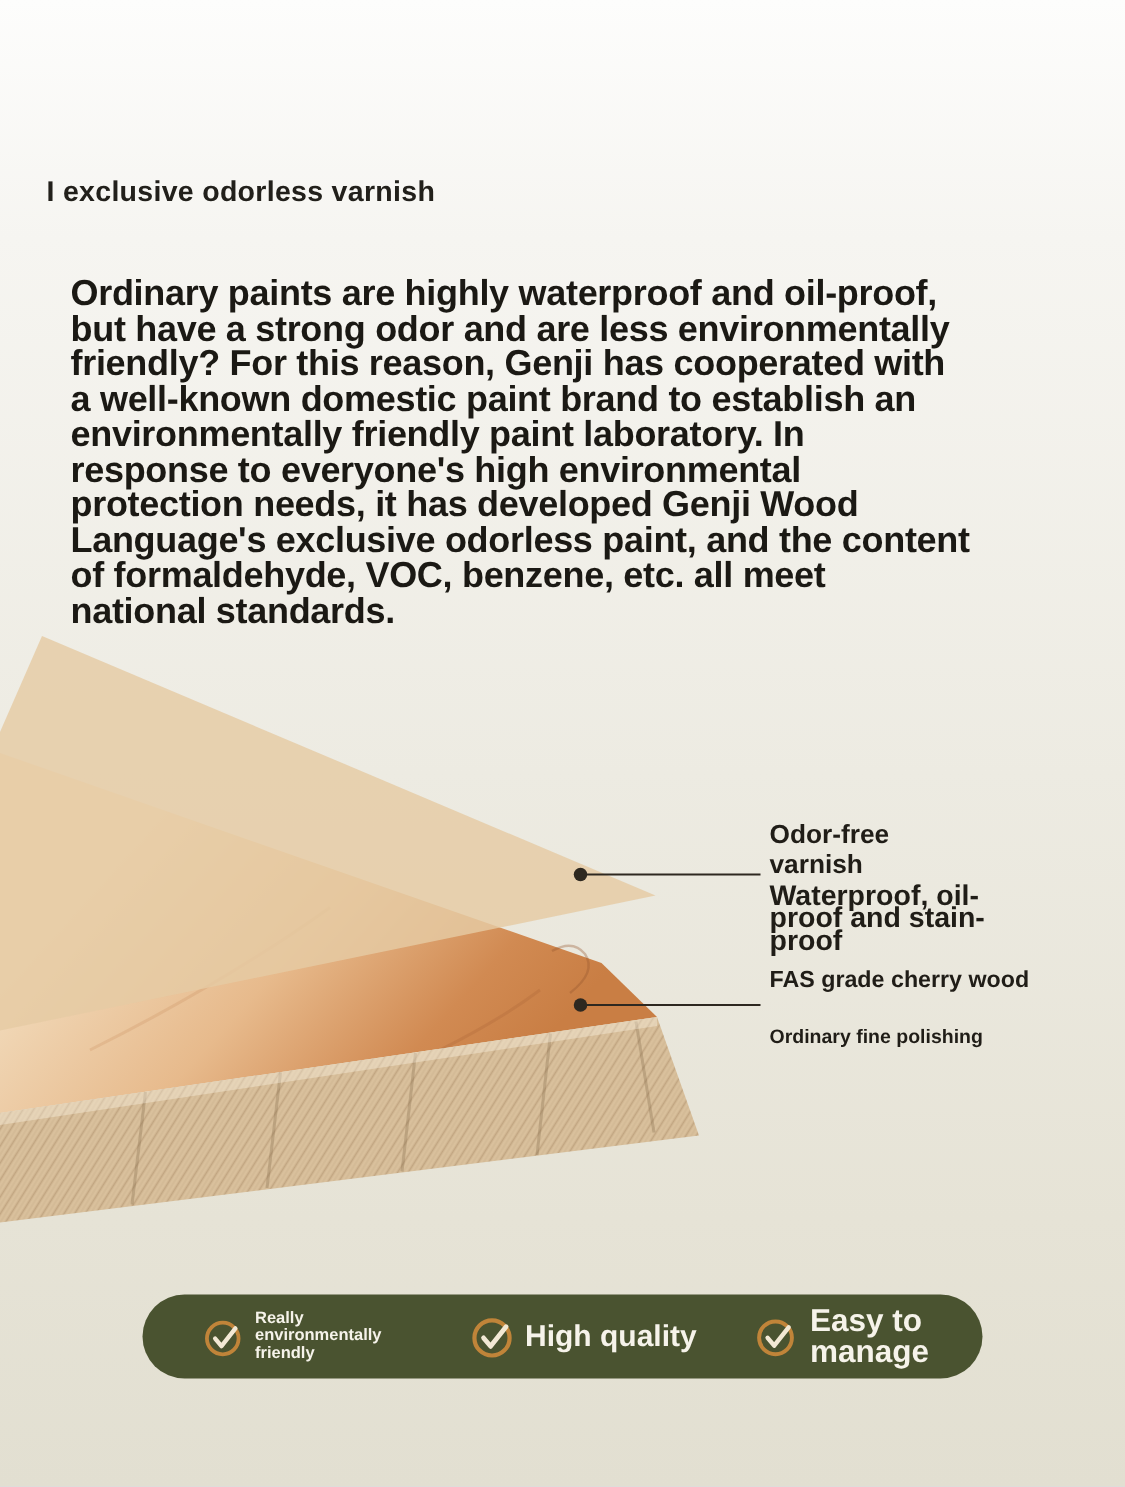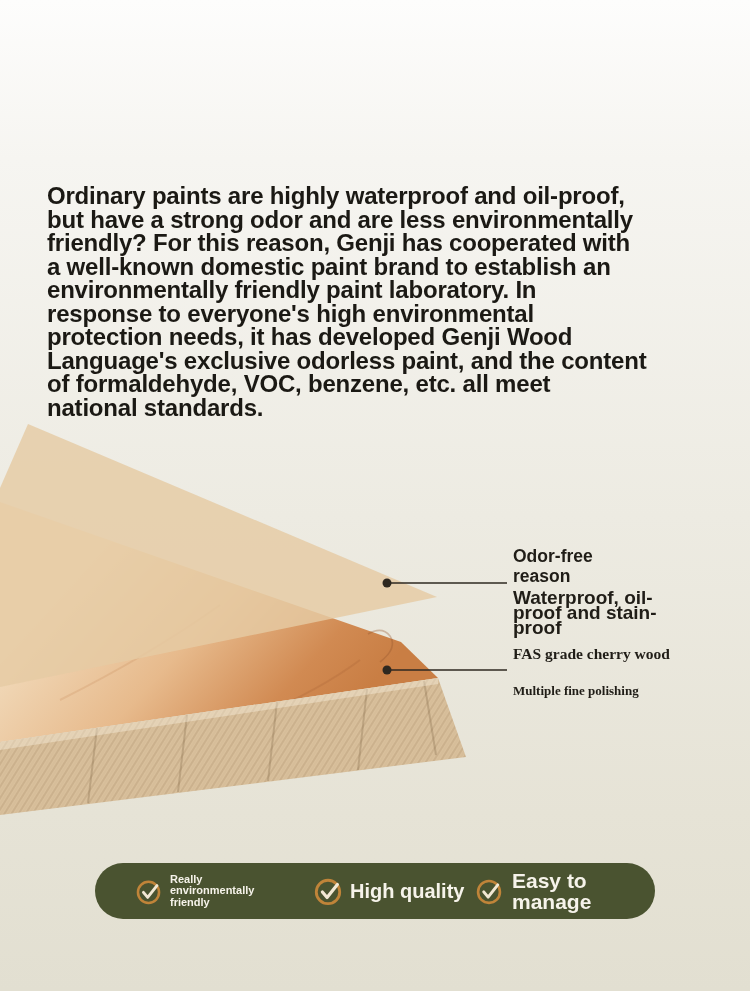--- a/index.html
+++ b/index.html
@@ -11,36 +11,37 @@
   .title{position:absolute;left:31px;top:118px;font-size:19px;font-weight:700;color:#22201b;letter-spacing:.2px;}
   .intro{position:absolute;left:47px;top:184px;width:600px;font-size:24px;line-height:23.5px;
          font-weight:700;color:#1b1914;letter-spacing:-.2px;}
   .illustration{position:absolute;left:0;top:400px;width:750px;height:430px;display:block;}
   .callout{position:absolute;color:#201d17;}
   .callout .h{font-weight:700;}
   .callout .sub{font-weight:700;}
   .co1{left:513px;top:547px;}
   .co1 .h{font-size:17.5px;line-height:19.5px;width:130px;}
   .co1 .sub{font-size:19px;line-height:14.8px;margin-top:5px;width:162px;}
-  .co2{left:513px;top:645px;font-family:Liberation Serif, serif;}
+  .co2{left:513px;top:645px;}
   .co2 .h{font-size:15.5px;line-height:17px;width:220px;}
   .co2 .sub{font-size:13px;line-height:15px;margin-top:21px;width:220px;}
   .pill{position:absolute;left:95px;top:863px;width:560px;height:56px;border-radius:28px;background:#4a5330;}
   .badge{position:absolute;top:0;height:56px;display:flex;align-items:center;color:#f6f3ea;}
   .badge .txt{font-weight:700;}
   .b1{left:40px;}  .b1 .txt{font-size:11px;line-height:11.6px;margin-left:8px;width:114px;}
   .b2{left:218px;} .b2 .txt{font-size:20px;line-height:20px;margin-left:7px;white-space:nowrap;}
-  .b3{left:380px;} .b3 .txt{font-size:21px;line-height:21.5px;margin-left:9px;width:98px;}
+  .b3{left:408px;} .b3 .txt{font-size:21px;line-height:21.5px;margin-left:9px;width:98px;}
   .cicon{flex:0 0 auto;display:block;}
 </style>
 </head>
 <body>
 
 <div class="canvas">
 
+  <div class="title">I exclusive odorless varnish</div>
 
   <div class="intro">Ordinary paints are highly waterproof and oil-proof, but have a strong odor and are less environmentally friendly? For this reason, Genji has cooperated with a well-known domestic paint brand to establish an environmentally friendly paint laboratory. In response to everyone's high environmental protection needs, it has developed Genji Wood Language's exclusive odorless paint, and the content of formaldehyde, VOC, benzene, etc. all meet national standards.</div>
 
   <svg class="illustration" viewBox="0 0 750 430" xmlns="http://www.w3.org/2000/svg">
     <defs>
       <linearGradient id="topface" gradientUnits="userSpaceOnUse" x1="110" y1="130" x2="330" y2="330">
         <stop offset="0" stop-color="#f2dcbd"></stop>
         <stop offset="0.45" stop-color="#e7ba8c"></stop>
         <stop offset="0.8" stop-color="#d18a52"></stop>
         <stop offset="1" stop-color="#c97e44"></stop>
@@ -71,27 +72,27 @@
     <polygon points="28,24 437,197 0,287 0,88" fill-opacity="0.82" fill="#e5cba3"></polygon>
 
     <line x1="389" y1="183" x2="507" y2="183" stroke="#2e2820" stroke-width="1.4"></line>
     <circle cx="387" cy="183" r="4.5" fill="#2e2820"></circle>
 
     <line x1="389" y1="270" x2="507" y2="270" stroke="#2e2820" stroke-width="1.4"></line>
     <circle cx="387" cy="270" r="4.5" fill="#2e2820"></circle>
   </svg>
 
   <div class="callout co1">
-    <div class="h">Odor-free reason</div>
+    <div class="h">Odor-free varnish</div>
     <div class="sub">Waterproof, oil-proof and stain-proof</div>
   </div>
 
   <div class="callout co2">
     <div class="h">FAS grade cherry wood</div>
-    <div class="sub">Multiple fine polishing</div>
+    <div class="sub">Ordinary fine polishing</div>
   </div>
 
   <div class="pill">
 
     <div class="badge b2">
       <svg class="cicon" viewBox="0 0 32 32" width="30" height="30">
         <circle cx="16" cy="17" r="12.5" fill="none" stroke-width="3" stroke="#c08439"></circle>
         <path d="M10 17 L15 23 L26 9" fill="none" stroke-width="3.4" stroke-linecap="round" stroke-linejoin="round" stroke="#f2e8d4"></path>
       </svg>
       <div class="txt">High quality</div>

